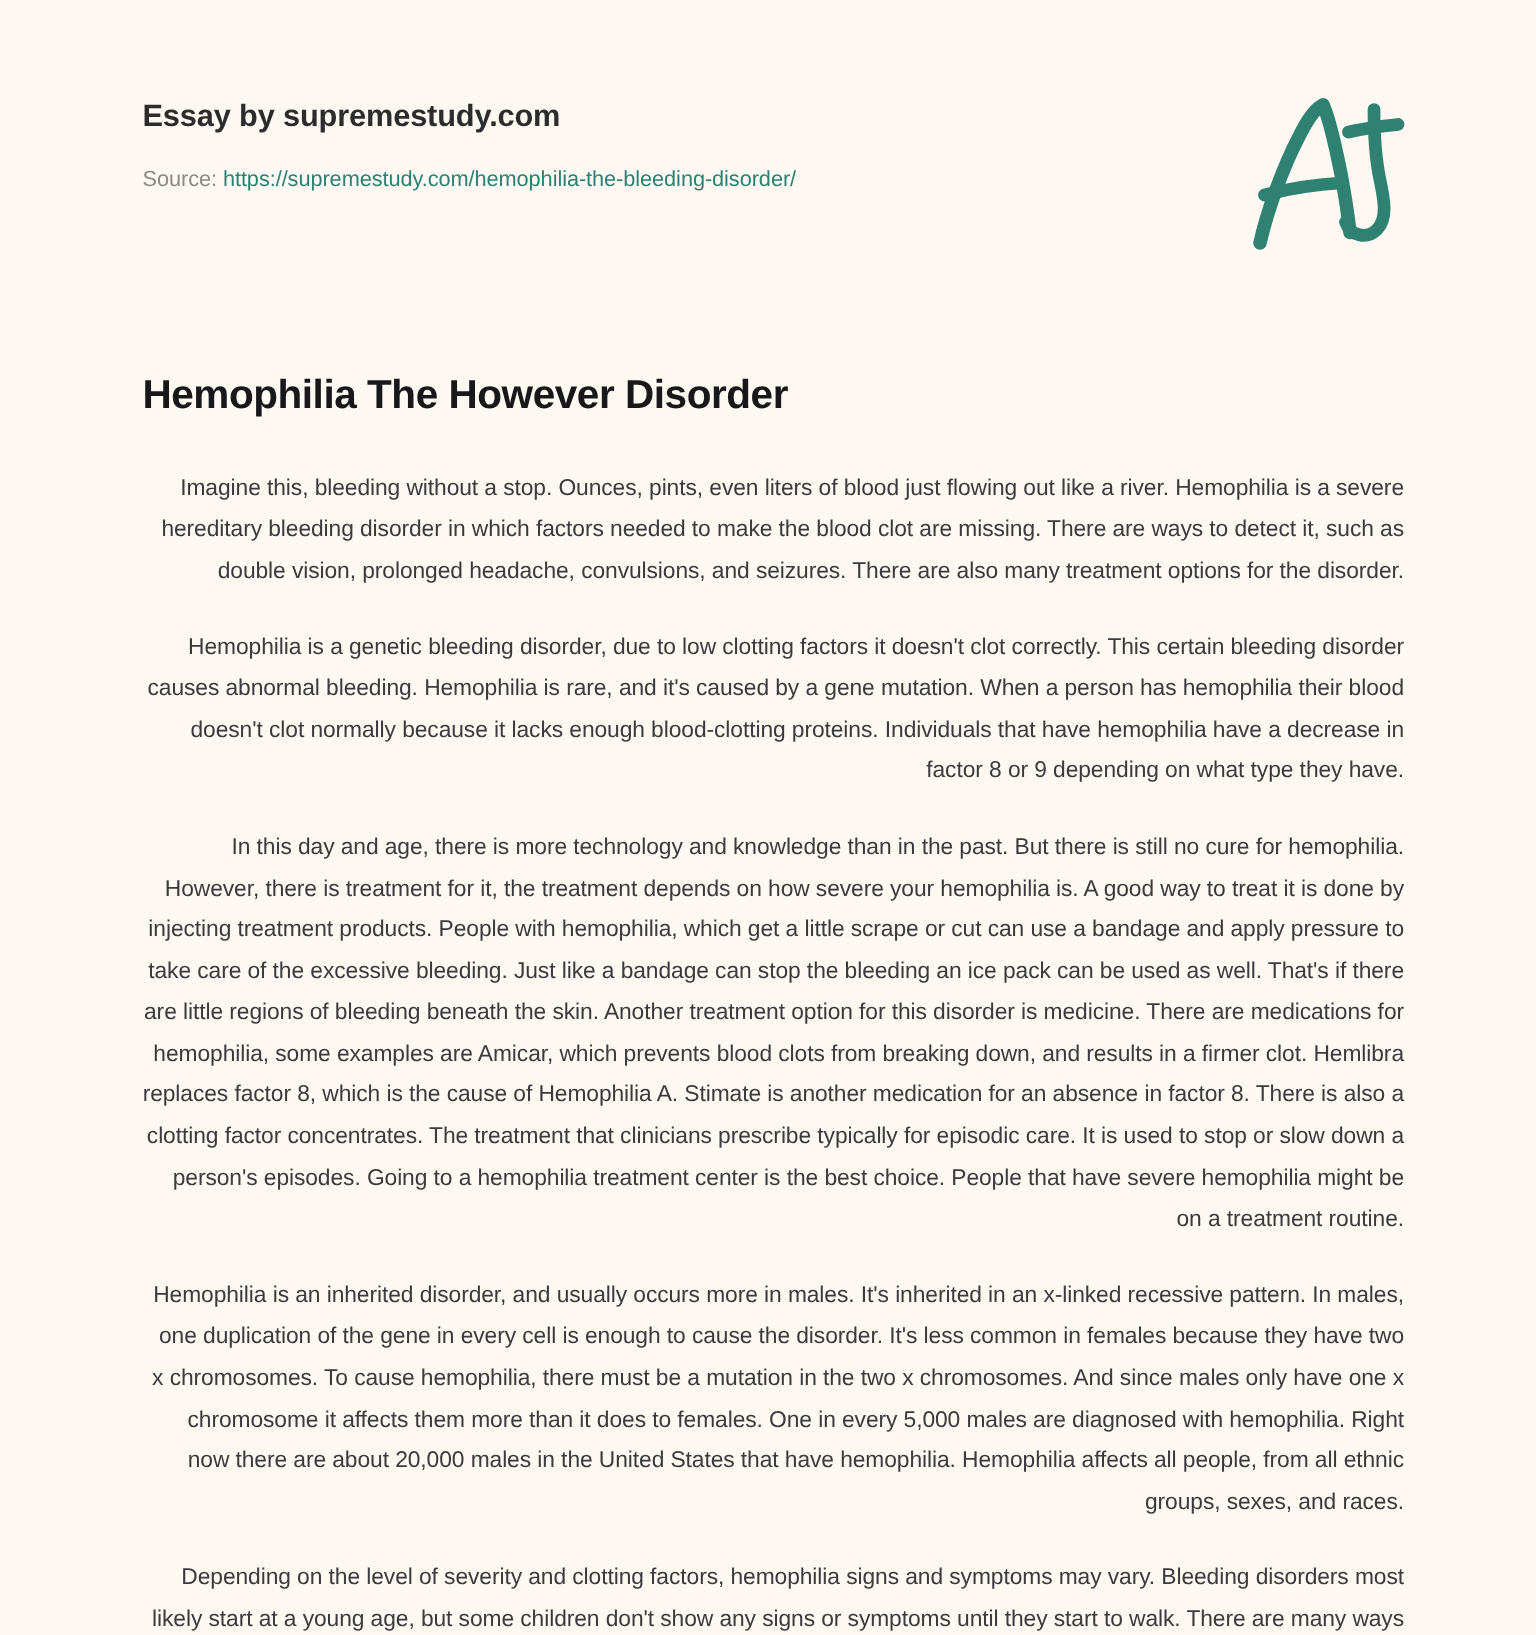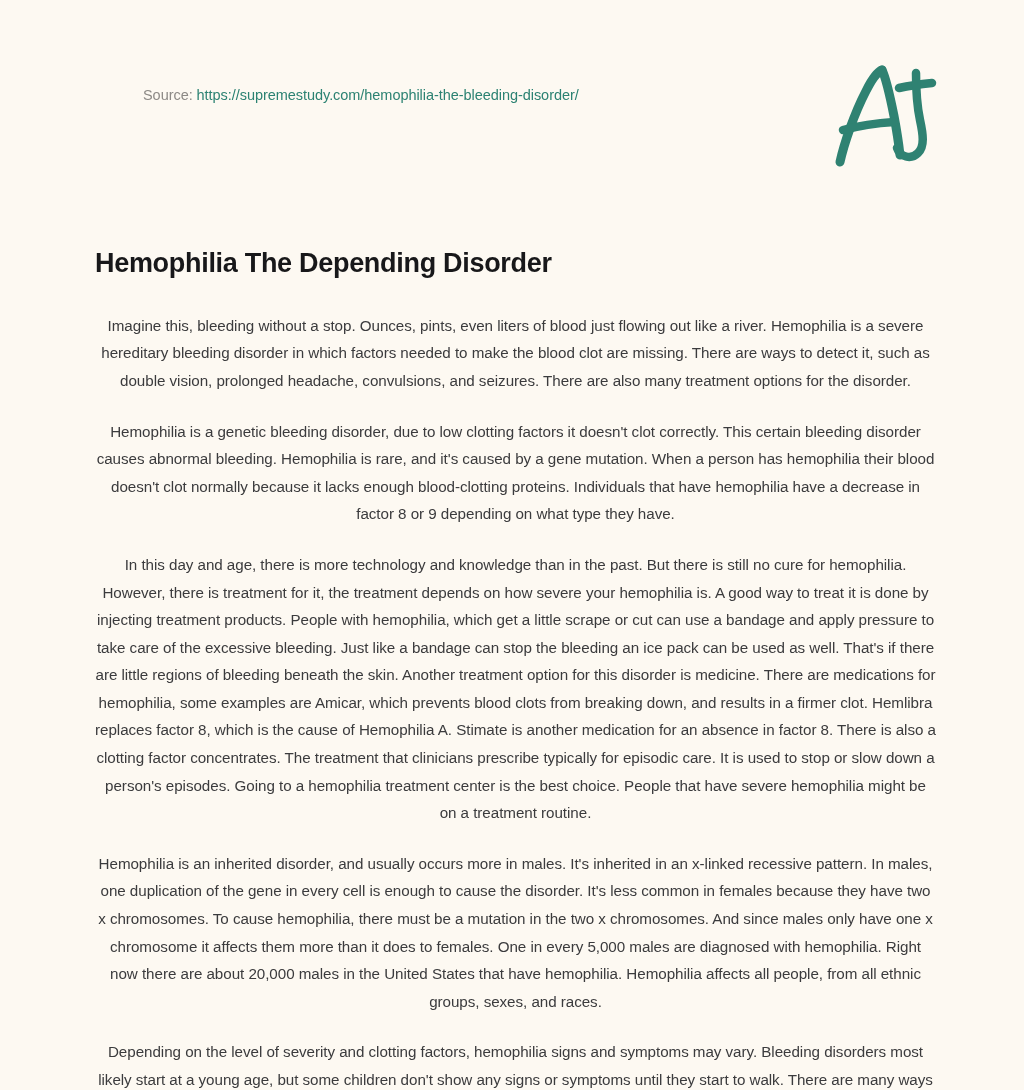--- a/index.html
+++ b/index.html
@@ -44,21 +44,20 @@
   .source-line {
     margin-top: 20px;
     font-size: 14.5px;
     line-height: 1.3;
     color: #8d8a86;
     letter-spacing: -0.05px;
     white-space: nowrap;
   }
   .source-label {
     color: #8d8a86;
-    margin-left: 48px;
   }
   .source-url {
     color: #2c8272;
     text-decoration: none;
     margin-top: 12px;
   }
 
   
   .logo {
     position: absolute;
@@ -88,34 +87,35 @@
     line-height: 1.25;
     margin: 0 0 31px 0;
   }
 
   .body-copy p {
     font-size: 15.2px;
     line-height: 27.6px;
     color: #3b3b3d;
     margin: 0 0 23px 0;
     letter-spacing: -0.05px;
-    text-align: center;
+    text-align: right;
     max-width: 843px;
   }
   .body-copy p:last-child {
     margin-bottom: 0;
   }
 </style>
 </head>
 <body>
 
 <div class="page">
 
   <div class="header">
 
+    <div class="brand-line">Essay by supremestudy.com</div>
 
     <div class="source-line">
       <span class="source-label">Source:</span>
       <a class="source-url" href="#">https://supremestudy.com/hemophilia-the-bleeding-disorder/</a>
     </div>
 
     <div class="logo">
       <svg viewBox="0 0 118 110" xmlns="http://www.w3.org/2000/svg">
         <g fill="none" stroke="#2f8272" stroke-linecap="round" stroke-linejoin="round">
 
@@ -129,21 +129,21 @@
 
           <path d="M88 15 C 88 30, 89 48, 92 62 C 95 76, 97 88, 90 95 C 83 102, 72 99, 69 90" stroke-width="8.5"></path>
         </g>
       </svg>
     </div>
 
   </div>
 
   <div class="article">
 
-    <h1 class="article-title">Hemophilia The Depending Disorder</h1>
+    <h1 class="article-title">Hemophilia The However Disorder</h1>
 
     <div class="body-copy">
       <p>Imagine this, bleeding without a stop. Ounces, pints, even liters of blood just flowing out like a river. Hemophilia is a severe hereditary bleeding disorder in which factors needed to make the blood clot are missing. There are ways to detect it, such as double vision, prolonged headache, convulsions, and seizures. There are also many treatment options for the disorder.</p>
       <p>Hemophilia is a genetic bleeding disorder, due to low clotting factors it doesn't clot correctly. This certain bleeding disorder causes abnormal bleeding. Hemophilia is rare, and it's caused by a gene mutation. When a person has hemophilia their blood doesn't clot normally because it lacks enough blood-clotting proteins. Individuals that have hemophilia have a decrease in factor 8 or 9 depending on what type they have.</p>
       <p>In this day and age, there is more technology and knowledge than in the past. But there is still no cure for hemophilia. However, there is treatment for it, the treatment depends on how severe your hemophilia is. A good way to treat it is done by injecting treatment products. People with hemophilia, which get a little scrape or cut can use a bandage and apply pressure to take care of the excessive bleeding. Just like a bandage can stop the bleeding an ice pack can be used as well. That's if there are little regions of bleeding beneath the skin. Another treatment option for this disorder is medicine. There are medications for hemophilia, some examples are Amicar, which prevents blood clots from breaking down, and results in a firmer clot. Hemlibra replaces factor 8, which is the cause of Hemophilia A. Stimate is another medication for an absence in factor 8. There is also a clotting factor concentrates. The treatment that clinicians prescribe typically for episodic care. It is used to stop or slow down a person's episodes. Going to a hemophilia treatment center is the best choice. People that have severe hemophilia might be on a treatment routine.</p>
       <p>Hemophilia is an inherited disorder, and usually occurs more in males. It's inherited in an x-linked recessive pattern. In males, one duplication of the gene in every cell is enough to cause the disorder. It's less common in females because they have two x chromosomes. To cause hemophilia, there must be a mutation in the two x chromosomes. And since males only have one x chromosome it affects them more than it does to females. One in every 5,000 males are diagnosed with hemophilia. Right now there are about 20,000 males in the United States that have hemophilia. Hemophilia affects all people, from all ethnic groups, sexes, and races.</p>
       <p>Depending on the level of severity and clotting factors, hemophilia signs and symptoms may vary. Bleeding disorders most likely start at a young age, but some children don't show any signs or symptoms until they start to walk. There are many ways to detect if a person has hemophilia. One of the ways to detect if a person has hemophilia is easy bruising</p>
     </div>
 
   </div>

